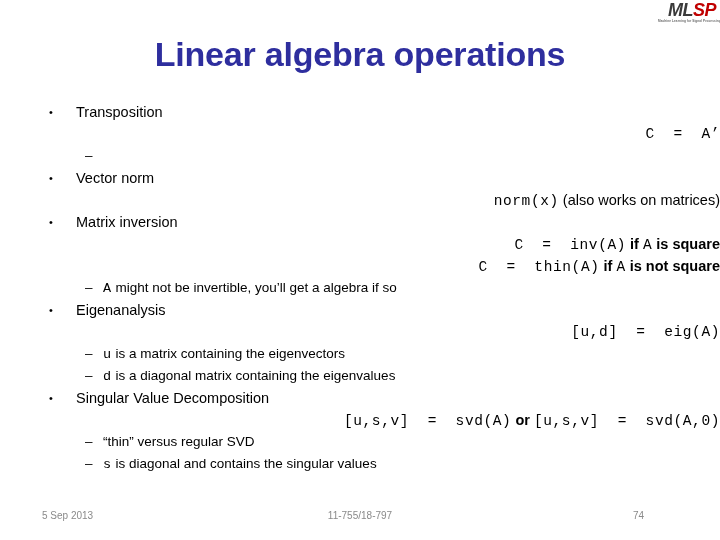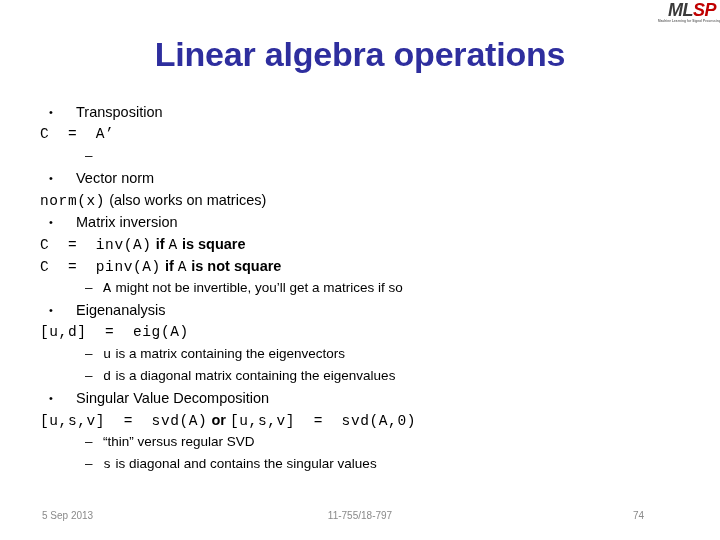--- a/index.html
+++ b/index.html
@@ -89,20 +89,21 @@
     font-size: 11px;
     line-height: 22px;
   }
 
   
   .code {
     padding-left: 40px;
     font-family: "Liberation Mono", "DejaVu Sans Mono", monospace;
     font-size: 14.5px;
     letter-spacing: 0.6px;
+    text-align: right;
   }
   .code .prose {
     font-family: "Liberation Sans", sans-serif;
     font-size: 14.5px;
     letter-spacing: 0;
     font-weight: bold;
   }
   .code .prose-n {
     font-family: Liberation Sans, sans-serif;
     font-size: 14.5px;
@@ -168,22 +169,22 @@
 <div class="slide-title">Linear algebra operations</div>
 
 <div class="body-area">
     <div class="line lvl1"><span class="bullet">•</span><span>Transposition</span></div>
     <div class="line code"><span>C  =  A’</span></div>
     <div class="line lvl3"><span class="dash">–</span></div>
     <div class="line lvl1"><span class="bullet">•</span><span>Vector norm</span></div>
     <div class="line code"><span><span class="">norm(x)</span><span class="prose-n"> (also works on matrices)</span></span></div>
     <div class="line lvl1"><span class="bullet">•</span><span>Matrix inversion</span></div>
     <div class="line code"><span><span class="">C  =  inv(A)</span><span class="prose"> if </span><span class="">A</span><span class="prose"> is square</span></span></div>
-    <div class="line code"><span><span class="">C  =  pinv(A)</span><span class="prose"> if </span><span class="">A</span><span class="prose"> is not square</span></span></div>
-    <div class="line lvl3"><span class="dash">–</span><span><span class="mono">A</span><span class=""> might not be invertible, you’ll get a matrices if so</span></span></div>
+    <div class="line code"><span><span class="">C  =  thin(A)</span><span class="prose"> if </span><span class="">A</span><span class="prose"> is not square</span></span></div>
+    <div class="line lvl3"><span class="dash">–</span><span><span class="mono">A</span><span class=""> might not be invertible, you’ll get a algebra if so</span></span></div>
     <div class="line lvl1"><span class="bullet">•</span><span>Eigenanalysis</span></div>
     <div class="line code"><span>[u,d]  =  eig(A)</span></div>
     <div class="line lvl3"><span class="dash">–</span><span><span class="mono">u</span><span class=""> is a matrix containing the eigenvectors</span></span></div>
     <div class="line lvl3"><span class="dash">–</span><span><span class="mono">d</span><span class=""> is a diagonal matrix containing the eigenvalues</span></span></div>
     <div class="line lvl1"><span class="bullet">•</span><span>Singular Value Decomposition</span></div>
     <div class="line code"><span><span class="">[u,s,v]  =  svd(A)</span><span class="prose"> or </span><span class="">[u,s,v]  =  svd(A,0)</span></span></div>
     <div class="line lvl3"><span class="dash">–</span><span><span class="">“thin” versus regular SVD</span></span></div>
     <div class="line lvl3"><span class="dash">–</span><span><span class="mono">s</span><span class=""> is diagonal and contains the singular values</span></span></div>
   </div>
 

